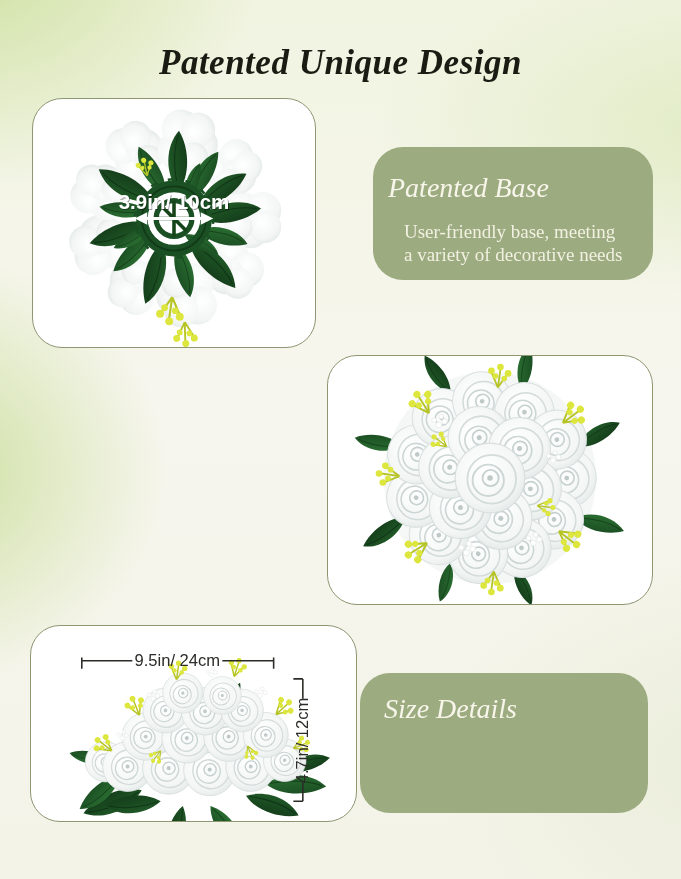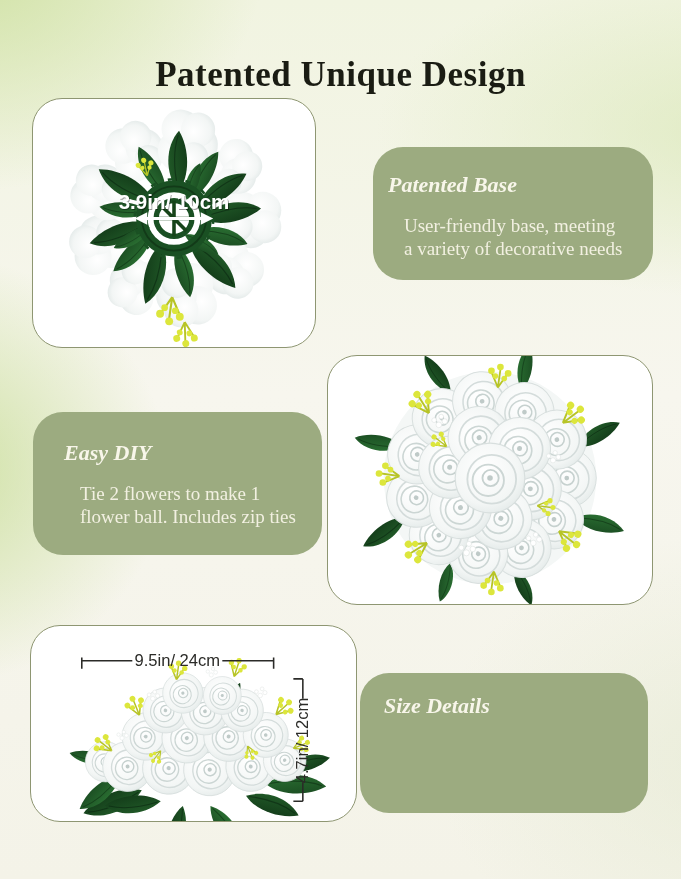--- a/index.html
+++ b/index.html
@@ -9,50 +9,50 @@
     overflow:hidden;
     font-family:"Liberation Serif", serif;
     background:
       radial-gradient(420px 330px at -30px -40px, rgba(201,222,152,0.85), rgba(201,222,152,0) 70%),
       radial-gradient(330px 300px at -70px 470px, rgba(199,221,150,0.9), rgba(199,221,150,0) 72%),
       radial-gradient(520px 240px at 740px 130px, rgba(210,228,170,0.55), rgba(210,228,170,0) 70%),
       radial-gradient(420px 320px at 730px 760px, rgba(226,232,206,0.55), rgba(226,232,206,0) 70%),
       linear-gradient(180deg,#f1f4e1 0%, #f7f6ee 45%, #f4f3e8 100%);
   }
   .page-title{
-    position:absolute;left:0;top:32px;width:100%;
+    position:absolute;left:0;top:20px;width:100%;
     text-align:center;
-    font-weight:700;font-size:35px;letter-spacing:0.5px;
+    font-style:italic;font-weight:700;font-size:35px;letter-spacing:0.5px;
     color:var(--title-text,#1a1c13);
   }
   .card{position:absolute;border-radius:30px;box-sizing:border-box;}
   .card-white{
     background:#ffffff;
     border:1px solid var(--card-border,#8e9672);
   }
   .card-green{
     background:var(--card-green,#9cab80);
   }
   .card-green h2{
     margin:0 0 9px 0;
-    font-style:italic;font-weight:700;font-size:22px;
+    font-style:italic;font-weight:400;font-size:28px;
     color:var(--heading-text,#f8f6ea);
     font-family:"Liberation Serif", serif;
   }
   .card-green p{
     margin:16px;
     font-size:19px;line-height:23px;
     color:var(--body-text,#f2f0e1);
     font-family:Liberation Serif, serif;
   }
   #card-patented-base{left:373px;top:147px;width:280px;height:133px;padding:25px 10px 0 15px;}
   #card-patented-base p{max-width:244px;}
   #card-easy-diy{left:33px;top:412px;width:289px;height:143px;padding:28px 0 0 31px;}
   #card-easy-diy p{max-width:262px;}
-  #card-size-details{left:360px;top:673px;width:288px;height:140px;padding:20px 0 0 24px;border-radius:29px;}
+  #card-size-details{left:360px;top:673px;width:288px;height:140px;padding:20px 0 0 24px;}
   #card-size-details p{max-width:232px;}
   #card-base-photo{left:32px;top:98px;width:284px;height:250px;}
   #card-ball-photo{left:327px;top:355px;width:326px;height:250px;}
   #card-size-photo{left:30px;top:625px;width:327px;height:197px;}
   .photo-svg{position:absolute;left:0;top:0;width:100%;height:100%;border-radius:30px;}
   .dim-text{
     font-family:"Liberation Sans", sans-serif;
     font-size:21px;font-weight:500;
     fill:var(--measure-dark,#2b2b28);
   }
@@ -186,24 +186,20 @@
         <polygon points="202,120 188,113 188,127" fill="#ffffff"></polygon>
       </g>
     </svg>
   </div>
 
   <div class="card card-green" id="card-patented-base">
     <h2>Patented Base</h2>
     <p>User-friendly base, meeting a variety of decorative needs</p>
   </div>
 
-  <div class="card card-green" id="card-easy-diy">
-    <h2>Easy DIY</h2>
-    <p>Tie 2 flowers to make 1 flower ball. Includes zip ties</p>
-  </div>
 
   <div class="card card-white" id="card-ball-photo">
     <svg class="photo-svg" viewBox="0 0 328 252">
       <circle cx="164" cy="124" r="108" fill="#f4f7f6"></circle>
       <g>
         <use href="#leaf" transform="translate(250,164) rotate(25) scale(0.95)"></use>
         <use href="#leafD" transform="translate(189,216) rotate(75) scale(0.75)"></use>
         <use href="#leaf" transform="translate(124,210) rotate(115) scale(0.75)"></use>
         <use href="#leafD" transform="translate(78,164) rotate(155) scale(0.95)"></use>
         <use href="#leaf" transform="translate(75,92) rotate(200) scale(0.9)"></use>

